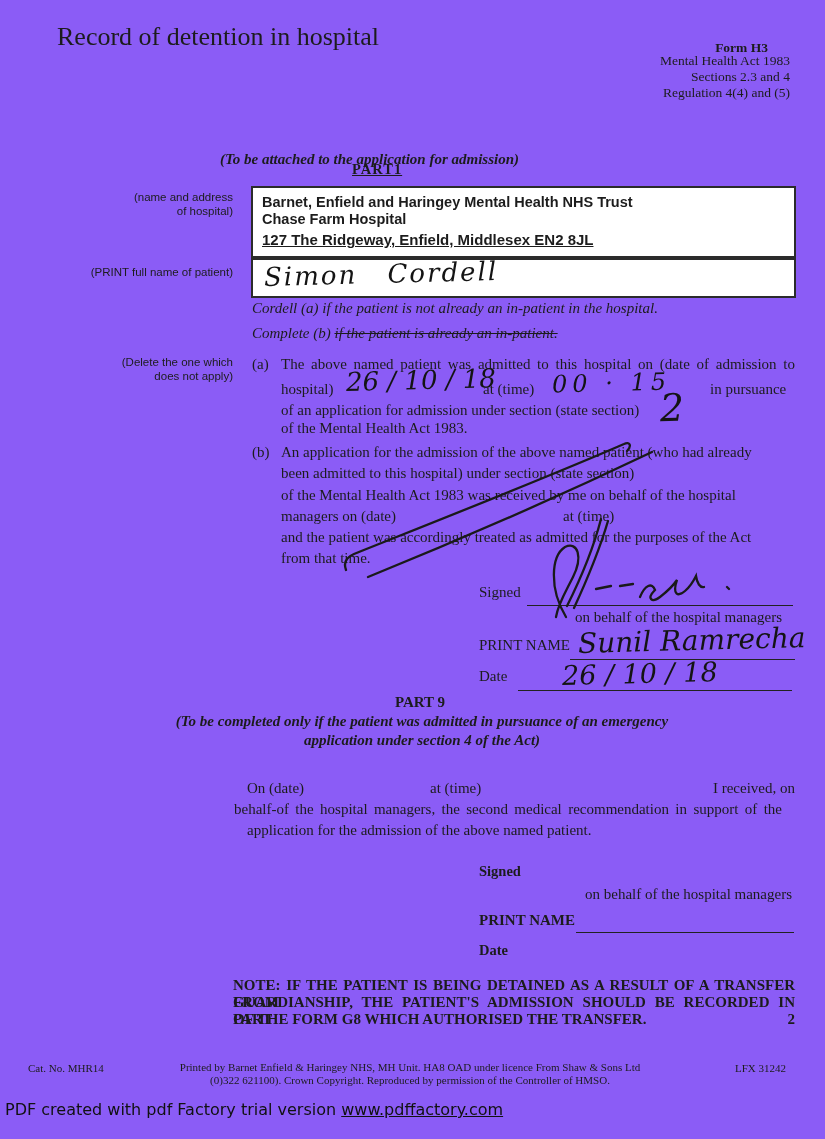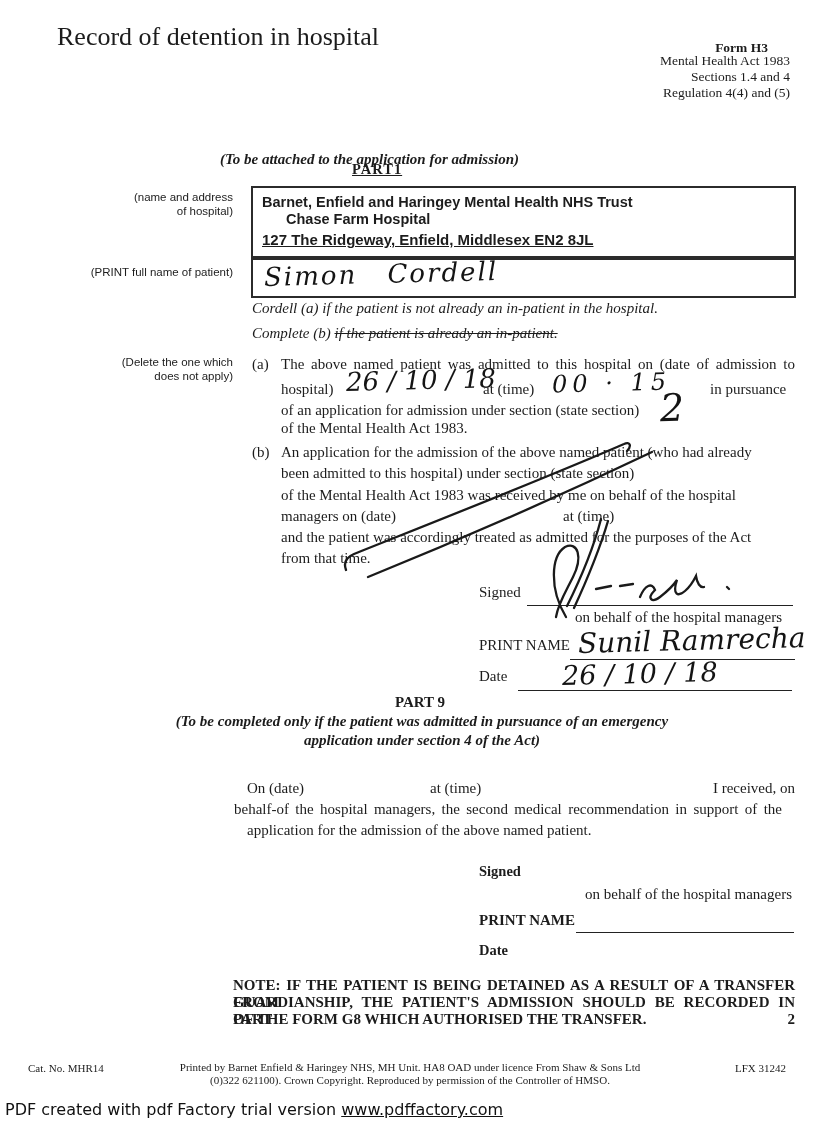--- a/index.html
+++ b/index.html
@@ -1,18 +1,18 @@
 <!DOCTYPE html>
 <html><head>
 <meta charset="utf-8">
 <style>
   html,body { margin:0; padding:0; background:#e8e8e8; }
   .page {
     position:relative; width:825px; height:1139px; margin:0 auto;
-    background:#ffffff; overflow:hidden;
+    background:#8b5cf6; overflow:hidden;
     font-family:"Liberation Serif", serif; color:#1c1c1c;
   }
   .abs { position:absolute; white-space:nowrap; }
   .serif { font-family:"Liberation Serif", serif; }
   .sans  { font-family:"Liberation Sans", sans-serif; }
   .b { font-weight:bold; }
   .i { font-style:italic; }
   .u { text-decoration:underline; }
   .just { white-space:normal; text-align:justify; text-align-last:justify; }
   .rlabel { text-align:right; white-space:normal; line-height:13.5px; }
@@ -29,34 +29,34 @@
 </style>
 </head>
 <body>
 
 <div class="page">
 
   <div class="abs serif" style="left:57px; top:22px; font-size:26px;">Record of detention in hospital</div>
   <div class="abs serif b" style="left:568px; top:24px; width:200px; text-align:right; font-size:13.5px;margin-top:16px;">Form H3</div>
   <div class="abs serif" style="left:490px; top:53px; width:300px; text-align:right; font-size:13.5px; line-height:16px; white-space:normal;">
     <div>Mental Health Act 1983</div>
-    <div>Sections 1.4 and 4</div>
+    <div>Sections 2.3 and 4</div>
     <div>Regulation 4(4) and (5)</div>
   </div>
 
   <div class="abs serif b i" style="left:220px; top:139px; font-size:15px;margin-top:12px;">(To be attached to the application for admission)</div>
   <div class="abs serif b u" style="left:352px; top:161px; font-size:14.5px; letter-spacing:1px;">PART1</div>
 
   <div class="abs sans rlabel" style="left:58px; top:191px; width:175px; font-size:11.5px;">
     <div>(name and address</div>
     <div>of hospital)</div>
   </div>
   <div class="box" style="left:251px; top:186px; width:541px; height:68px;"></div>
   <div class="abs sans b" style="left:262px; top:194px; font-size:14.5px;">Barnet, Enfield and Haringey Mental Health NHS Trust</div>
-  <div class="abs sans b" style="left:262px; top:211px; font-size:14.5px;margin-left:24px;">Chase Farm Hospital</div>
+  <div class="abs sans b" style="left:262px; top:211px; font-size:14.5px;">Chase Farm Hospital</div>
   <div class="abs sans b u" style="left:262px; top:231px; font-size:15px;">127 The Ridgeway, Enfield, Middlesex EN2 8JL</div>
 
   <div class="abs sans rlabel" style="left:58px; top:266px; width:175px; font-size:11.5px;">(PRINT full name of patient)</div>
   <div class="box" style="left:251px; top:258px; width:541px; height:36px;"></div>
   <div class="hw" style="left:264px; top:259px; font-size:26px; word-spacing:20px; letter-spacing:2px;">Simon Cordell</div>
 
   <div class="abs serif i body15" style="left:252px; top:300px;">Cordell (a) if the patient is not already an in-patient in the hospital.</div>
   <div class="abs serif i body15" style="left:252px; top:325px;">
     <span>Complete (b) </span><span style="text-decoration:line-through;">if the patient is already an in-patient.</span>
   </div>

